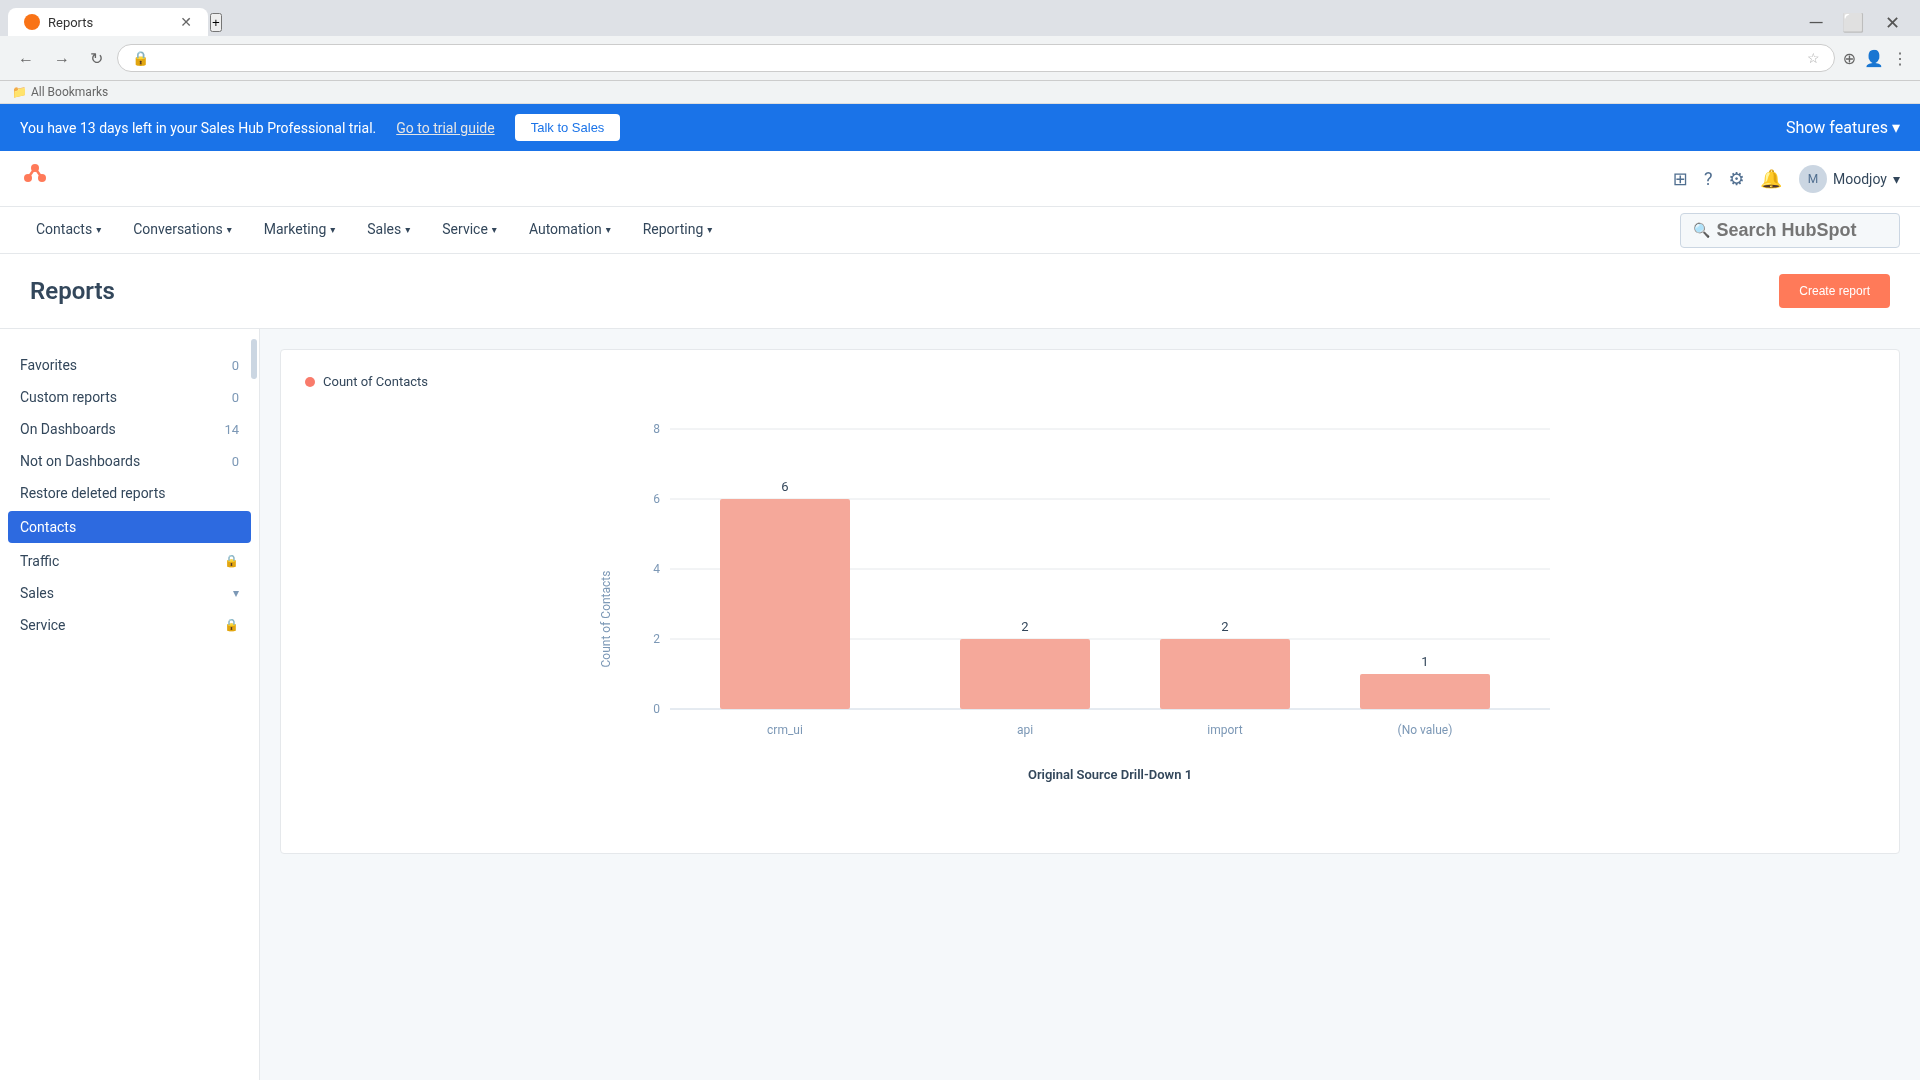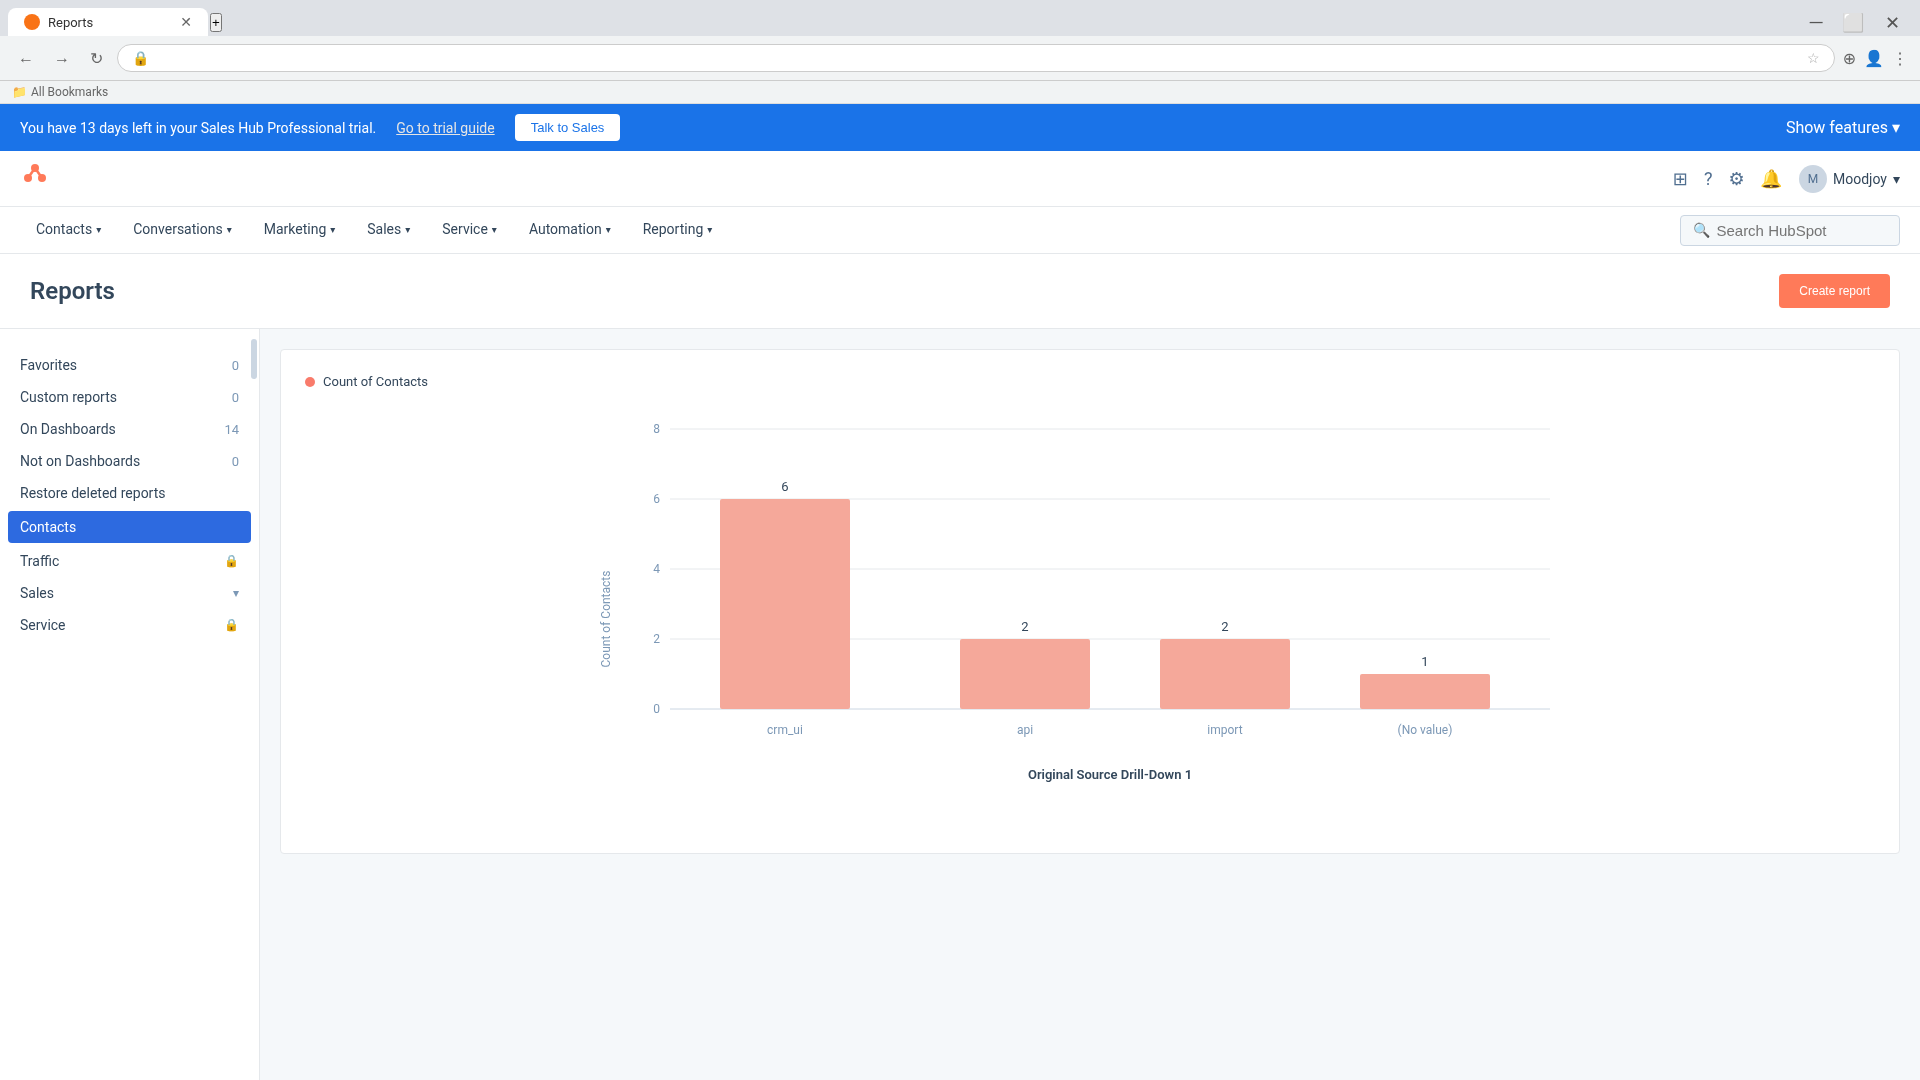--- a/index.html
+++ b/index.html
@@ -34,21 +34,21 @@
     .hs-nav-icon { font-size: 18px; color: #516f90; cursor: pointer; }
     .hs-user { display: flex; align-items: center; gap: 6px; cursor: pointer; font-size: 14px; color: #33475b; }
     .hs-user-avatar { width: 28px; height: 28px; background: #cbd6e2; border-radius: 50%; display: flex; align-items: center; justify-content: center; font-size: 12px; color: #516f90; }
 
     
     .main-nav { background: #fff; border-bottom: 1px solid #e5e8eb; padding: 0 20px; display: flex; align-items: center; justify-content: space-between; }
     .main-nav-items { display: flex; align-items: center; }
     .nav-item { padding: 14px 16px; font-size: 14px; color: #33475b; cursor: pointer; display: flex; align-items: center; gap: 4px; border-bottom: 2px solid transparent; }
     .nav-item .chevron { font-size: 10px; }
     .search-box { display: flex; align-items: center; background: #f5f8fa; border: 1px solid #cbd6e2; border-radius: 4px; padding: 6px 12px; gap: 6px; min-width: 220px; }
-    .search-box input { border: none; background: transparent; font-size: 15px; color: #b91c1c; outline: none; width: 160px; }
+    .search-box input { border: none; background: transparent; font-size: 18px; color: #b91c1c; outline: none; width: 160px; font-weight: bold; }
     .search-icon { color: #7c98b6; font-size: 14px; }
 
     
     .page-container { display: flex; min-height: calc(1080px - 200px); }
 
     
     .page-header { display: flex; align-items: center; justify-content: space-between; padding: 20px 30px; background: #fff; border-bottom: 1px solid #e5e8eb; }
     .page-title { font-size: 24px; font-weight: 600; color: #33475b; }
     .create-report-btn { background: #ff7a59; color: #fff; border: none; padding: 10px 20px; border-radius: 4px; font-size: 12px; font-weight: 500; cursor: pointer; }
 

